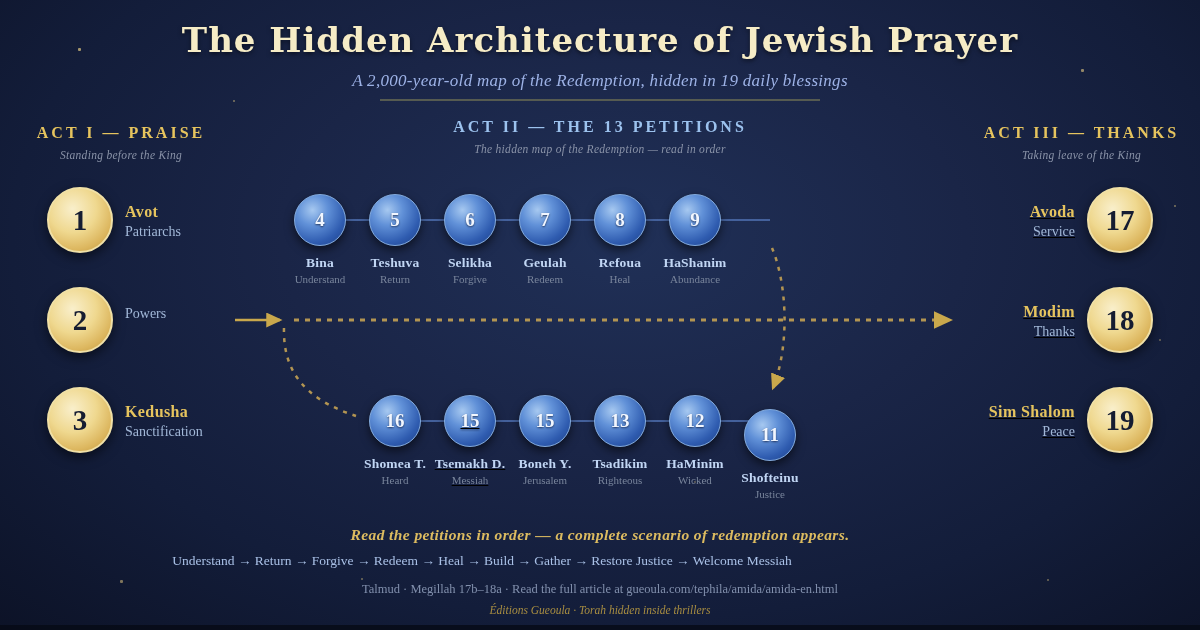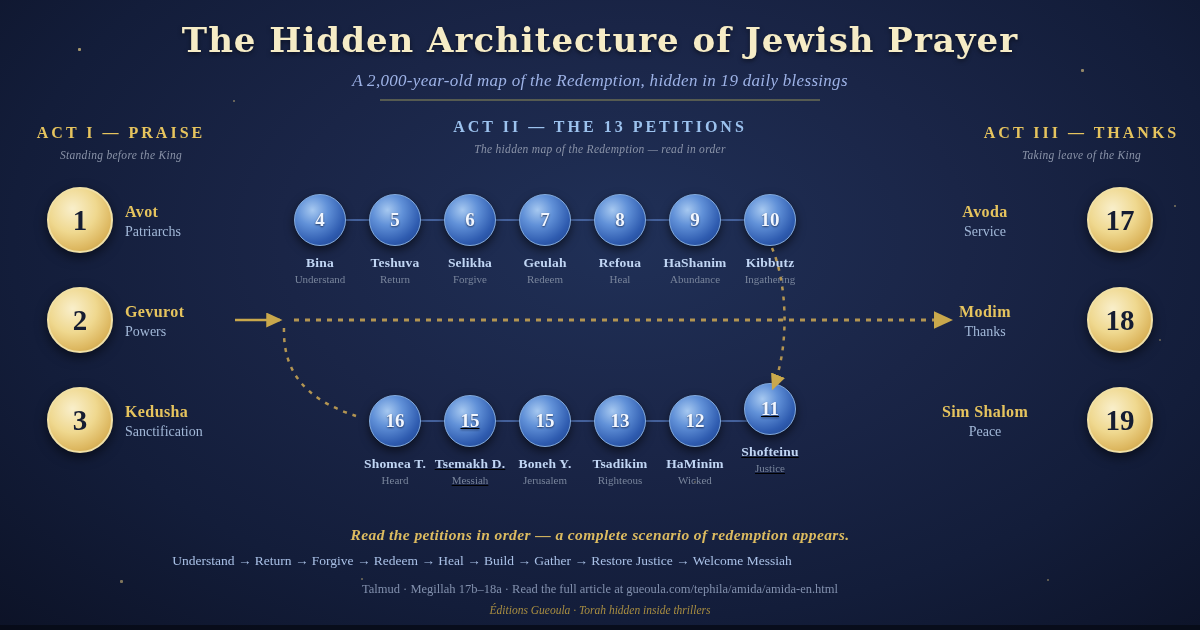--- a/index.html
+++ b/index.html
@@ -38,21 +38,21 @@
     background:radial-gradient(circle at 38% 32%, #f9efcb 0%, #efd88f 42%, #dcb65e 72%, #b78f35 100%);
     border:2px solid #f0e0a6;box-sizing:border-box;
     box-shadow:0 4px 12px rgba(0,0,0,.55);
     display:flex;align-items:center;justify-content:center;
     font-size:29px;font-weight:bold;color:#151c32;
   }
   .gold-label{position:absolute;width:180px;}
   .gold-label .gname{font-size:16px;font-weight:bold;color:#e6c45e;letter-spacing:.4px;}
   .gold-label .gsub{margin-top:3px;font-size:14px;color:#a2b8d8;}
   .gold-label.left{text-align:left;}
-  .gold-label.right{text-align:center;}
+  .gold-label.right{text-align:right;text-decoration:underline;}
 
   
   .pet-connector{position:absolute;height:2px;background:#44619c;}
   .petition{position:absolute;width:96px;text-align:center;}
   .pcircle{
     width:52px;height:52px;border-radius:50%;margin:0 auto;
     background:radial-gradient(circle at 35% 30%, #a6c8f0 0%, #6191d8 32%, #2f5cb0 68%, #1a3d85 100%);
     border:1.5px solid #83abdd;box-sizing:border-box;
     box-shadow:0 4px 10px rgba(0,0,0,.55);
     display:flex;align-items:center;justify-content:center;
@@ -120,21 +120,20 @@
       <span>1</span>
     </div>
   <div class="gold-label left" style="left:125px;top:203px;">
     <div class="gname">Avot</div>
     <div class="gsub">Patriarchs</div>
   </div>
   <div class="gold-circle" style="left:47px;top:287px;">
       <span>2</span>
     </div>
   <div class="gold-label left" style="left:125px;top:303px;">
-    <div class="gname">Gevurot</div>
     <div class="gsub">Powers</div>
   </div>
   <div class="gold-circle" style="left:47px;top:387px;">
       <span>3</span>
     </div>
   <div class="gold-label left" style="left:125px;top:403px;">
     <div class="gname">Kedusha</div>
     <div class="gsub">Sanctification</div>
   </div>
 
@@ -198,27 +197,20 @@
     <div class="pname">Refoua</div>
     <div class="psub">Heal</div>
   </div>
   <div class="petition" style="left:647px;top:194px;">
     <div class="pcircle">
         <span>9</span>
       </div>
     <div class="pname">HaShanim</div>
     <div class="psub">Abundance</div>
   </div>
-  <div class="petition" style="left:722px;top:194px;">
-    <div class="pcircle">
-        <span>10</span>
-      </div>
-    <div class="pname">Kibbutz</div>
-    <div class="psub">Ingathering</div>
-  </div>
 
   <div class="petition" style="left:347px;top:395px;">
     <div class="pcircle">
         <span>16</span>
       </div>
     <div class="pname">Shomea T.</div>
     <div class="psub">Heard</div>
   </div>
   <div class="petition" style="left:422px;top:395px;text-decoration:underline;">
     <div class="pcircle">
@@ -241,21 +233,21 @@
     <div class="pname">Tsadikim</div>
     <div class="psub">Righteous</div>
   </div>
   <div class="petition" style="left:647px;top:395px;">
     <div class="pcircle">
         <span>12</span>
       </div>
     <div class="pname">HaMinim</div>
     <div class="psub">Wicked</div>
   </div>
-  <div class="petition" style="left:722px;top:383px;text-decoration:underline;">
+  <div class="petition" style="left:722px;top:409px;">
     <div class="pcircle">
         <span>11</span>
       </div>
     <div class="pname">Shofteinu</div>
     <div class="psub">Justice</div>
   </div>
 
   <svg id="flow-svg" viewBox="0 0 1200 630">
     <defs>
       <marker id="arrowhead" markerWidth="7" markerHeight="6" refX="5.5" refY="3" orient="auto">

